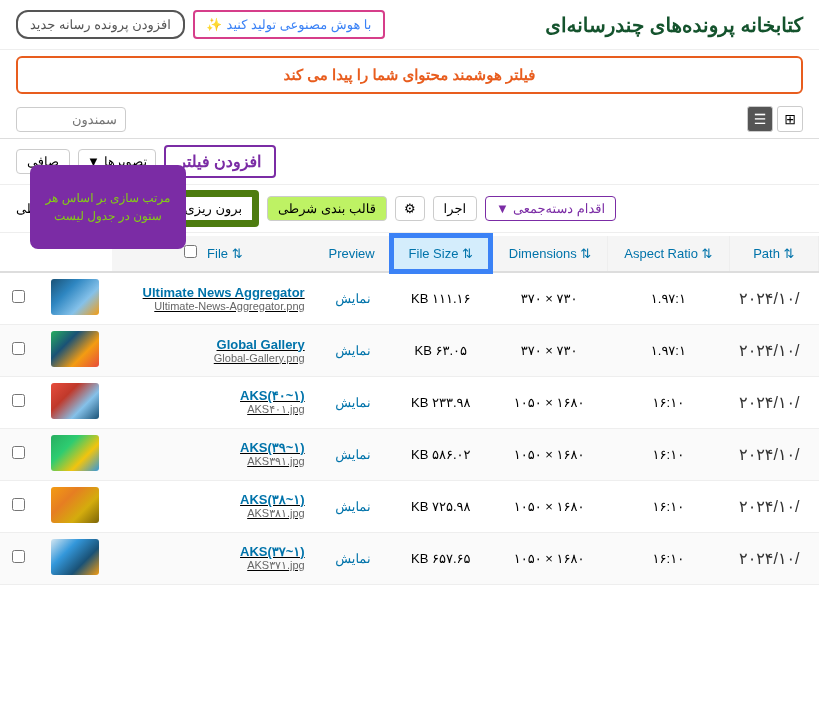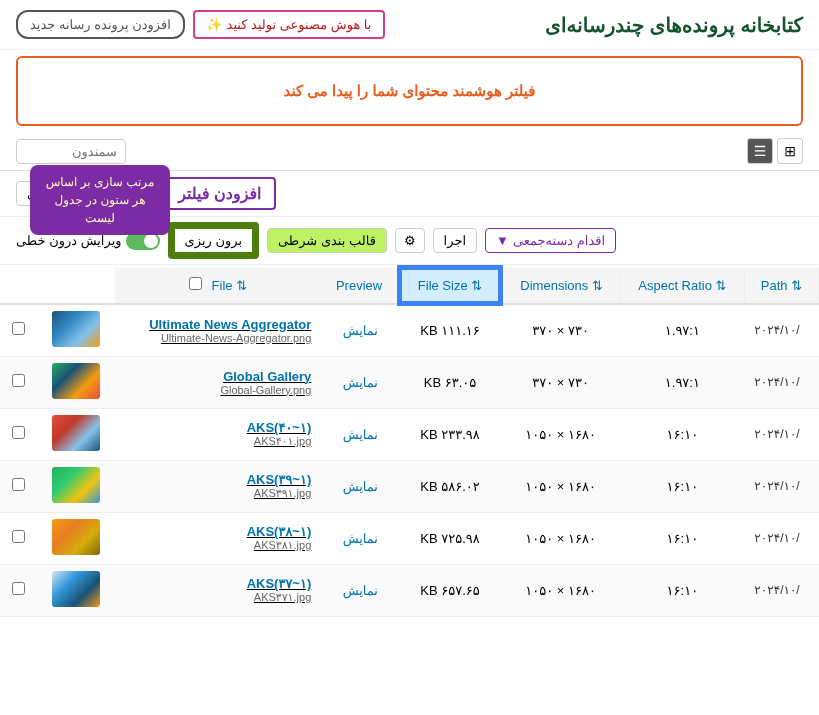--- a/index.html
+++ b/index.html
@@ -2,25 +2,25 @@
 <html><head>
   <meta charset="utf-8">
   <style>
     * { box-sizing: border-box; margin: 0; padding: 0; }
     body { font-family: Arial, Tahoma, sans-serif; background: #fff; width: 819px; min-height: 715px; overflow-x: hidden; direction: rtl; }
     
     
     .header { display: flex; align-items: center; justify-content: space-between; padding: 10px 16px; border-bottom: 1px solid #eee; background: #fff; }
     .header-title { font-size: 20px; font-weight: bold; color: #14532d; }
     .header-buttons { display: flex; gap: 8px; }
-    .btn-ai { border: 2px solid #d63e8a; color: #b91c1c; background: #fff; padding: 5px 12px; border-radius: 4px; font-size: 13px; cursor: pointer; }
+    .btn-ai { border: 2px solid #d63e8a; color: #3b82f6; background: #fff; padding: 5px 12px; border-radius: 4px; font-size: 13px; cursor: pointer; }
     .btn-add-media { border: 2px solid #555; color: #555; background: #fff; padding: 5px 12px; border-radius: 12px; font-size: 13px; cursor: pointer; }
     
     
-    .smart-filter-banner { text-align: center; padding: 24px; margin: 6px 16px; border: 2px solid #e85d1e; border-radius: 6px; color: #e85d1e; font-size: 15px; font-weight: bold; background: #fff; }
+    .smart-filter-banner { text-align: center; padding: 8px; margin: 6px 16px; border: 2px solid #e85d1e; border-radius: 6px; color: #e85d1e; font-size: 15px; font-weight: bold; background: #fff; }
     
     
     .toolbar { display: flex; align-items: center; justify-content: space-between; padding: 6px 16px; border-bottom: 1px solid #ddd; }
     .toolbar-right { display: flex; align-items: center; gap: 8px; }
     .toolbar-left { display: flex; align-items: center; gap: 6px; }
     
     .search-input { border: 1px solid #ccc; border-radius: 4px; padding: 4px 8px; font-size: 13px; width: 110px; direction: rtl; }
     
     .view-icons { display: flex; gap: 4px; }
     .view-btn { border: 1px solid #ccc; background: #fff; padding: 4px 6px; cursor: pointer; border-radius: 3px; font-size: 14px; }
@@ -39,31 +39,31 @@
     .btn-gear { border: 1px solid #ccc; background: #fff; padding: 4px 8px; border-radius: 4px; font-size: 13px; cursor: pointer; }
     .btn-conditional { border: 1px solid #ccc; background: #bef264; padding: 4px 10px; border-radius: 4px; font-size: 13px; cursor: pointer; }
     .btn-export { border: 7px solid #4d7c0f; background: #fff; padding: 4px 10px; border-radius: 4px; font-size: 13px; cursor: pointer; }
     .toggle-inline { display: flex; align-items: center; gap: 4px; font-size: 13px; }
     .toggle { width: 34px; height: 18px; background: #aaa; border-radius: 9px; cursor: pointer; display: inline-block; position: relative; }
     .toggle.on { background: #5cb85c; }
     .toggle::after { content:''; position:absolute; width:14px; height:14px; background:#fff; border-radius:50%; top:2px; left:2px; }
     .toggle.on::after { left:18px; }
     
     
-    .annotation-box-1 { position: absolute; left: 30px; top: 165px; width: 140px; background: #7b2ca5; color: #fef9c3; border-radius: 8px; padding: 8px 10px; font-size: 12px; line-height: 1.5; text-align: center; z-index: 10; }
+    .annotation-box-1 { position: absolute; left: 30px; top: 165px; width: 156px; background: #7b2ca5; color: #84cc16; border-radius: 8px; padding: 24px 10px; font-size: 12px; line-height: 1.5; text-align: center; z-index: 10; }
     
     
     .table-container { overflow-x: auto; position: relative; }
     table { width: 100%; border-collapse: collapse; font-size: 13px; }
     thead tr { background: #f5f5f5; border-bottom: 2px solid #ddd; }
     th { padding: 8px 10px; text-align: center; font-weight: normal; color: #0073aa; cursor: pointer; white-space: nowrap; border-right: 1px solid #eee; }
     th:last-child { border-right: none; }
     th.sort-active { background: #d4edfc; border: 5px solid #3b82f6; border-radius: 4px; color: #0073aa; }
     td { padding: 6px 10px; text-align: center; border-bottom: 1px solid #eee; vertical-align: middle; }
-    td.path { color: #333; font-size: 12px; direction: ltr; text-align: left; }
+    td.path { color: #333; font-size: 16px; direction: ltr; text-align: left; }
     td.file-name { text-align: right; text-decoration: underline; }
     td.file-name .fname { color: #0073aa; font-weight: bold; font-size: 13px; display: block; }
     td.file-name .fslug { color: #666; font-size: 11px; display: block; direction: ltr; text-align: right; }
     td.preview a { color: #0073aa; text-decoration: none; }
     td.filesize { direction: ltr; text-align: center; }
     .thumb-box { width: 48px; height: 36px; border-radius: 3px; overflow: hidden; display: inline-flex; align-items: center; justify-content: center; }
     tr:nth-child(even) { background: #fafafa; }
     
     
     .t1 { background: linear-gradient(135deg, #1a5276, #2e86c1, #85c1e9, #f39c12); }

